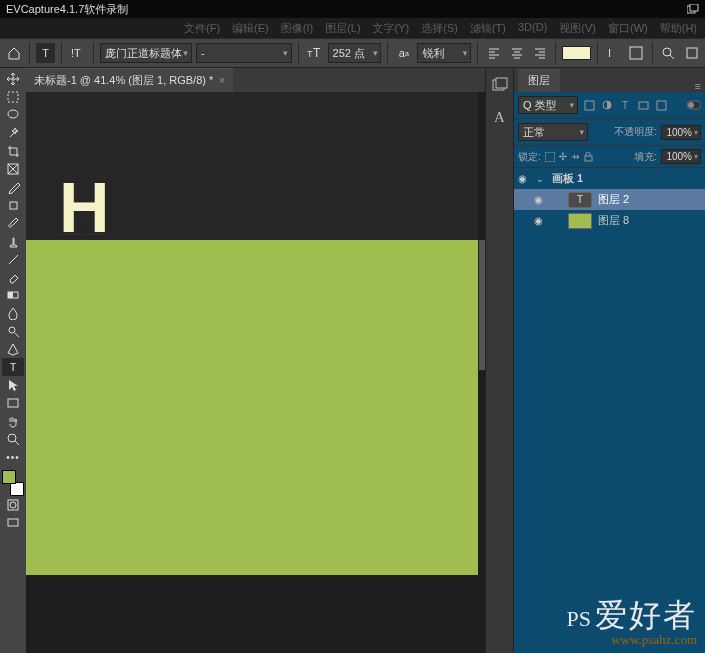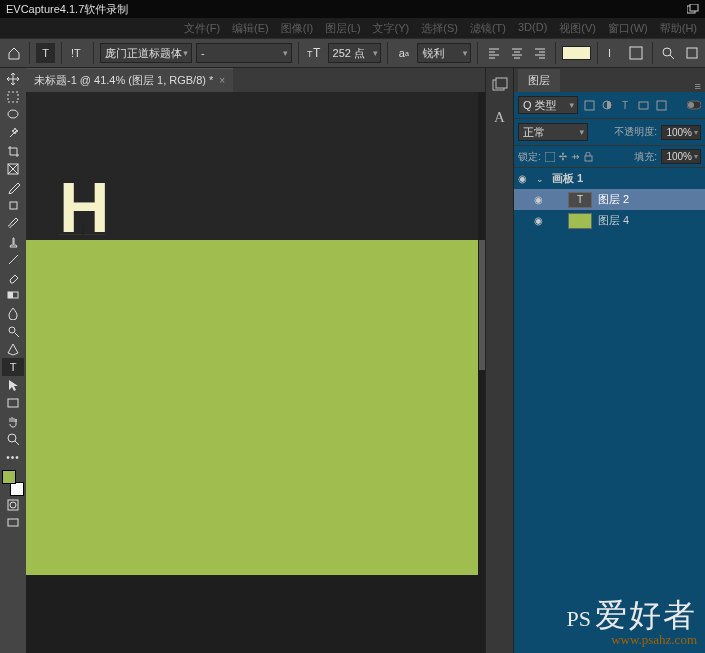--- a/index.html
+++ b/index.html
@@ -392,21 +392,21 @@
       <div class="layer selected indent1">
         <span class="eye">◉</span>
         <span style="width:10px"></span>
         <span class="thumb t">T</span>
         <span>图层 2</span>
       </div>
       <div class="layer indent1">
         <span class="eye">◉</span>
         <span style="width:10px"></span>
         <span class="thumb g"></span>
-        <span>图层 4</span>
+        <span>图层 8</span>
       </div>
     </div>
   </div>
 </div>
 
 <div class="watermark">
   <div><span class="ps">PS</span><span class="big">爱好者</span></div>
   <div class="url">www.psahz.com</div>
 </div>
 

